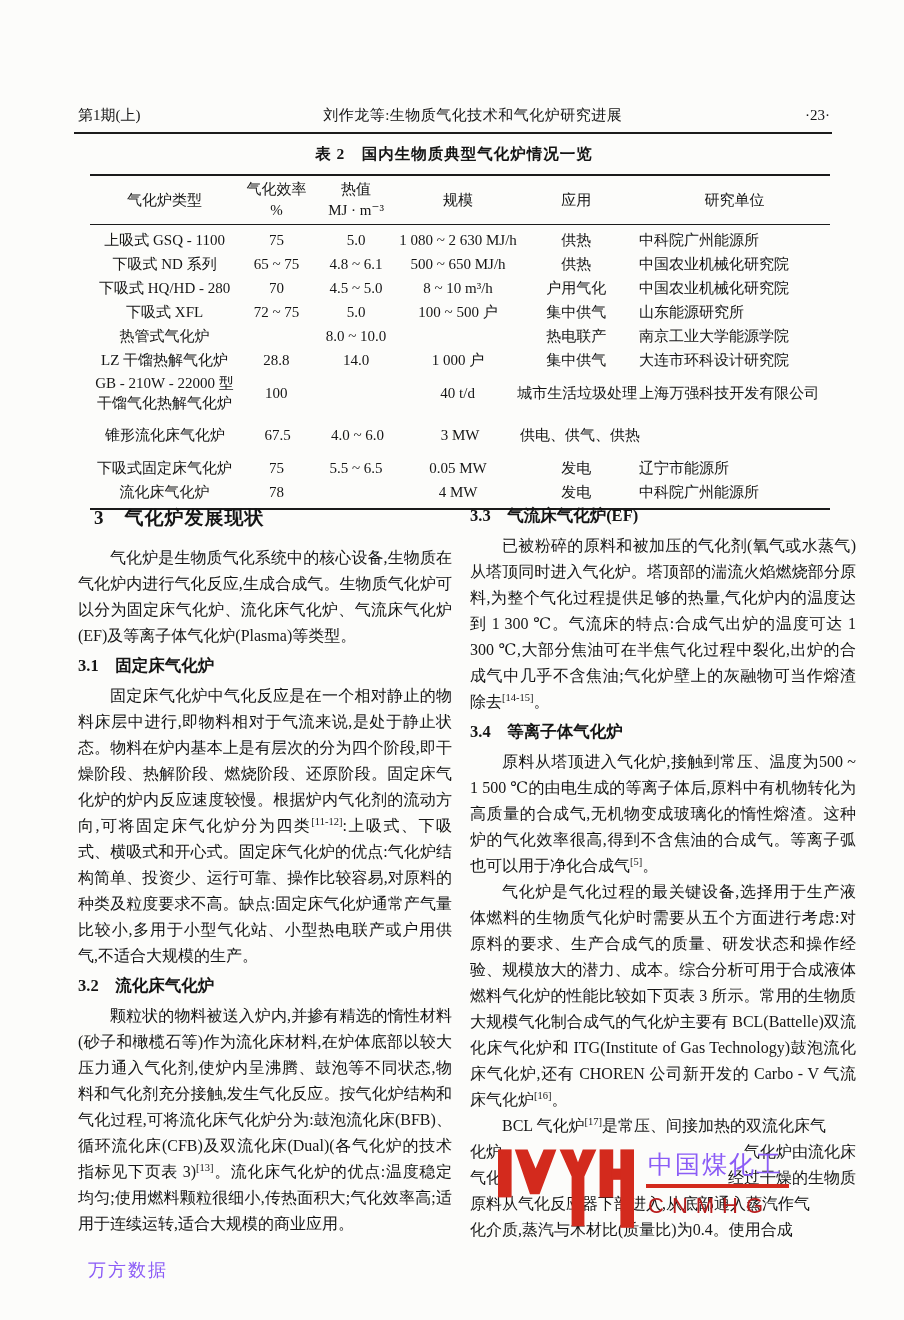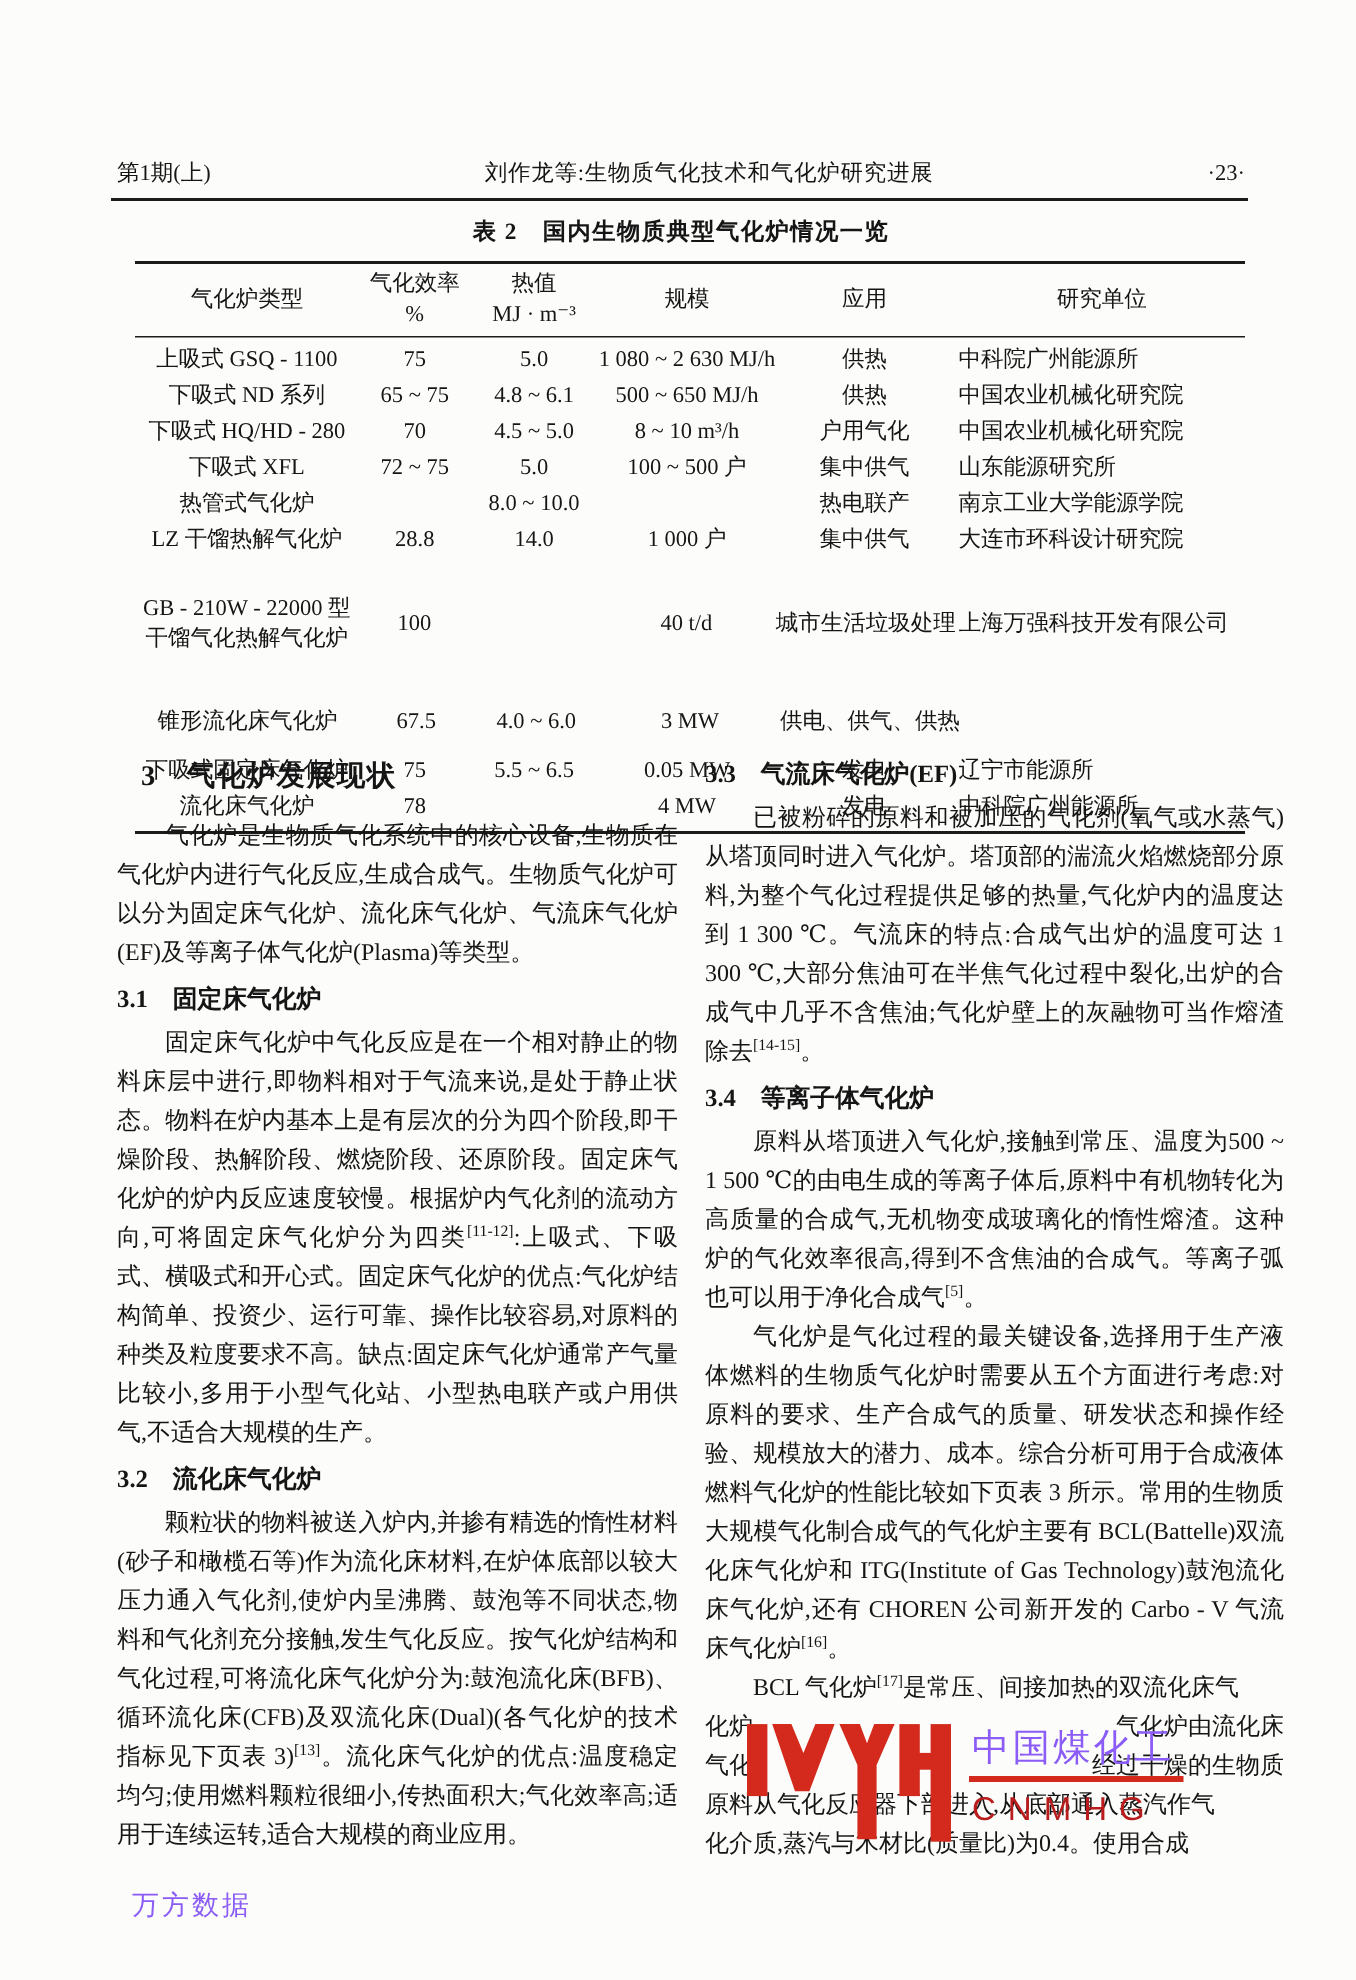--- a/index.html
+++ b/index.html
@@ -28,21 +28,21 @@
   .btable{
     position:absolute; left:90px; top:174px; width:740px;
     border-top:2.4px solid #1b1b1b; border-bottom:2.4px solid #1b1b1b;
     font-size:15px; line-height:20px;
   }
   .thead{display:flex; align-items:center; border-bottom:1.6px solid #1b1b1b; padding:3px 0;}
   .th{text-align:center; font-size:15px;}
   .th div{line-height:21px;}
   .tbody{padding:3px 0 4px;}
   .tr{display:flex; align-items:center; min-height:24px;}
-  .tr.tall{min-height:40px; padding:1px 0;margin-top:23px;}
+  .tr.tall{min-height:40px; padding:1px 0;}
   .td{line-height:20px;}
   .c1{width:150px; text-align:center;}
   .c2{width:75px;  text-align:center;}
   .c3{width:85px;  text-align:center;}
   .c4{width:120px; text-align:center; white-space:nowrap;}
   .c5{width:118px; text-align:center; white-space:nowrap;}
   .c6{width:192px; text-align:left; padding-left:4px;}
   .pre{white-space:pre-line;}
   
   .col{position:absolute; top:503px; text-align:justify; font-size:16px; line-height:26px;}

